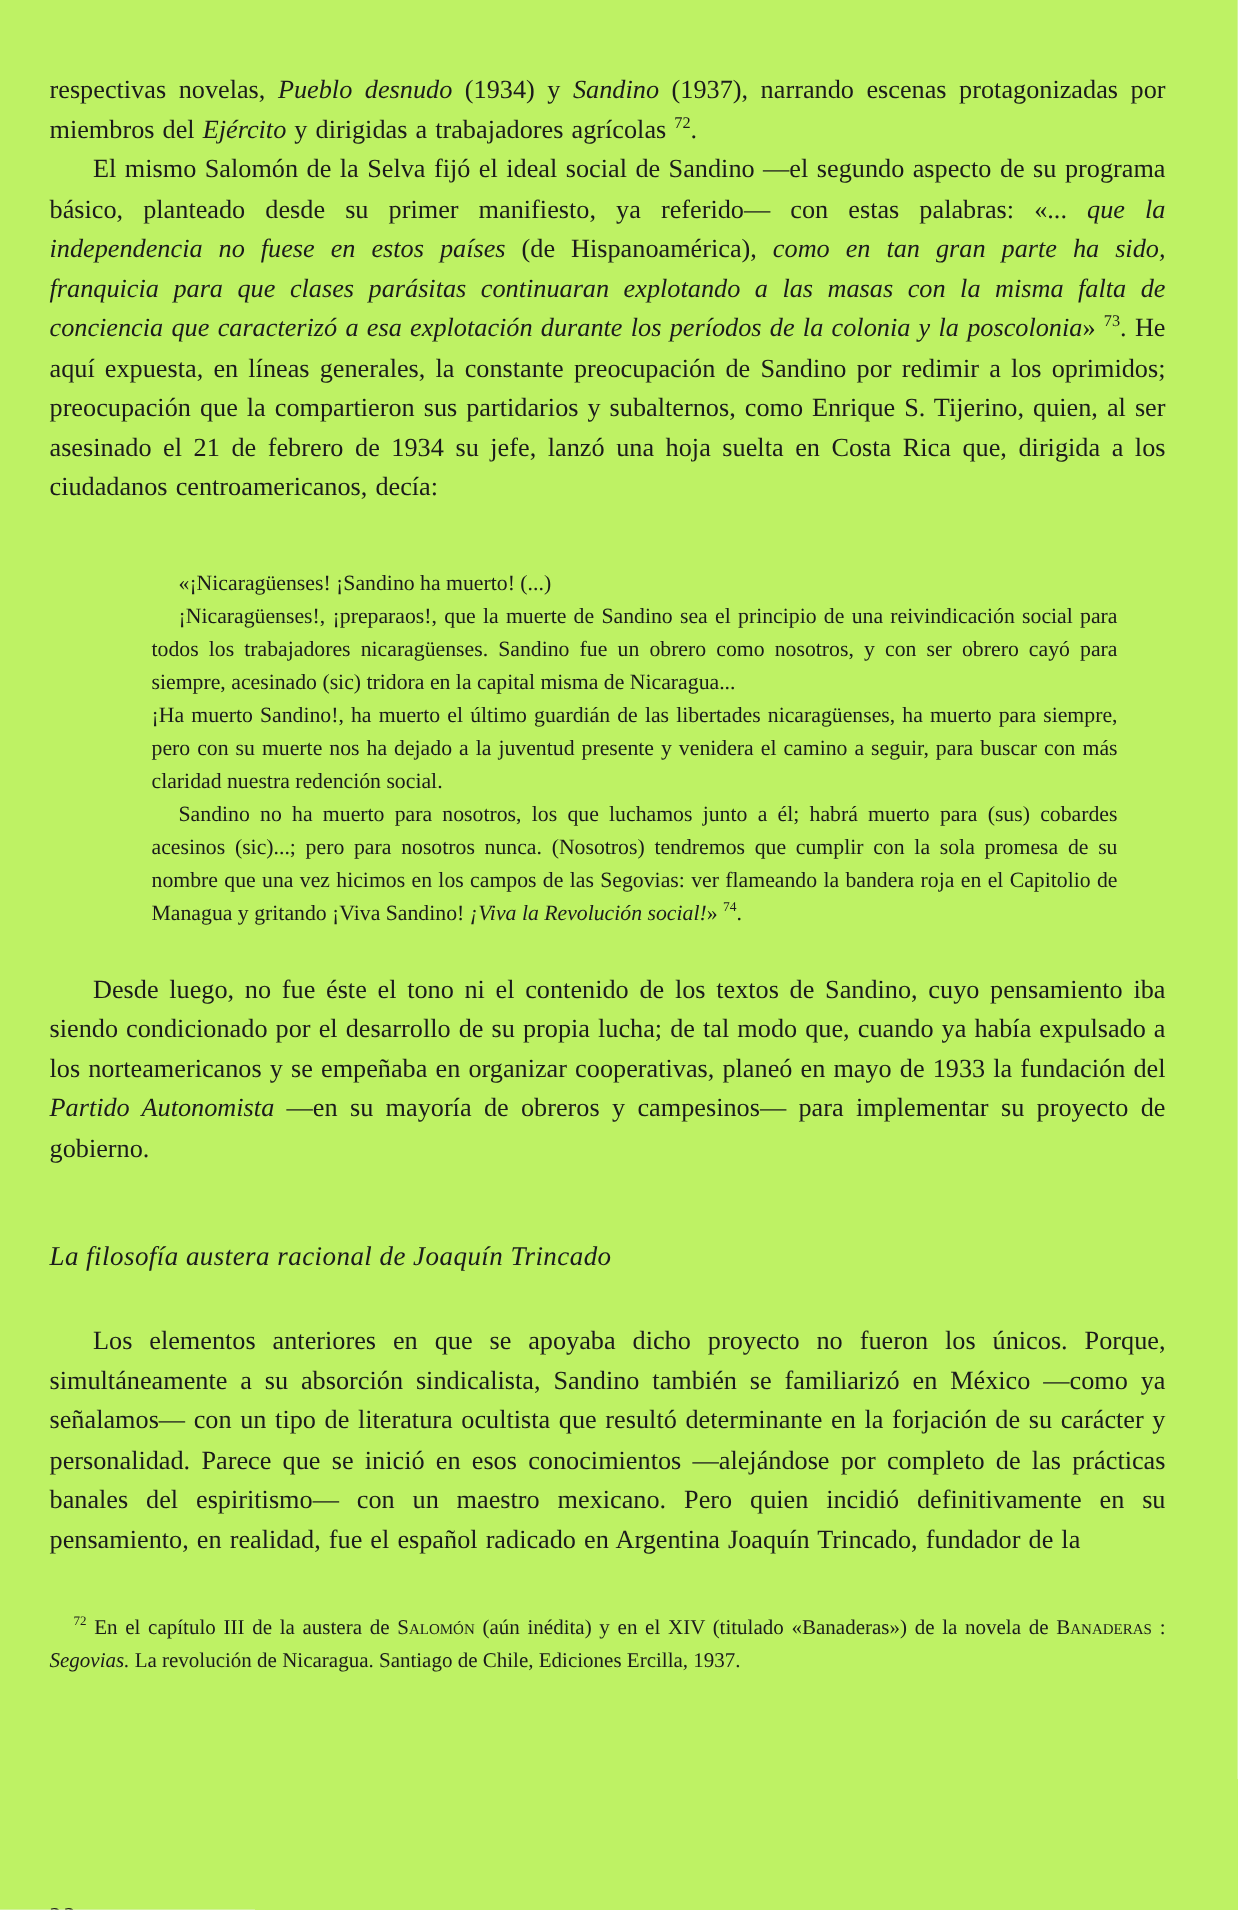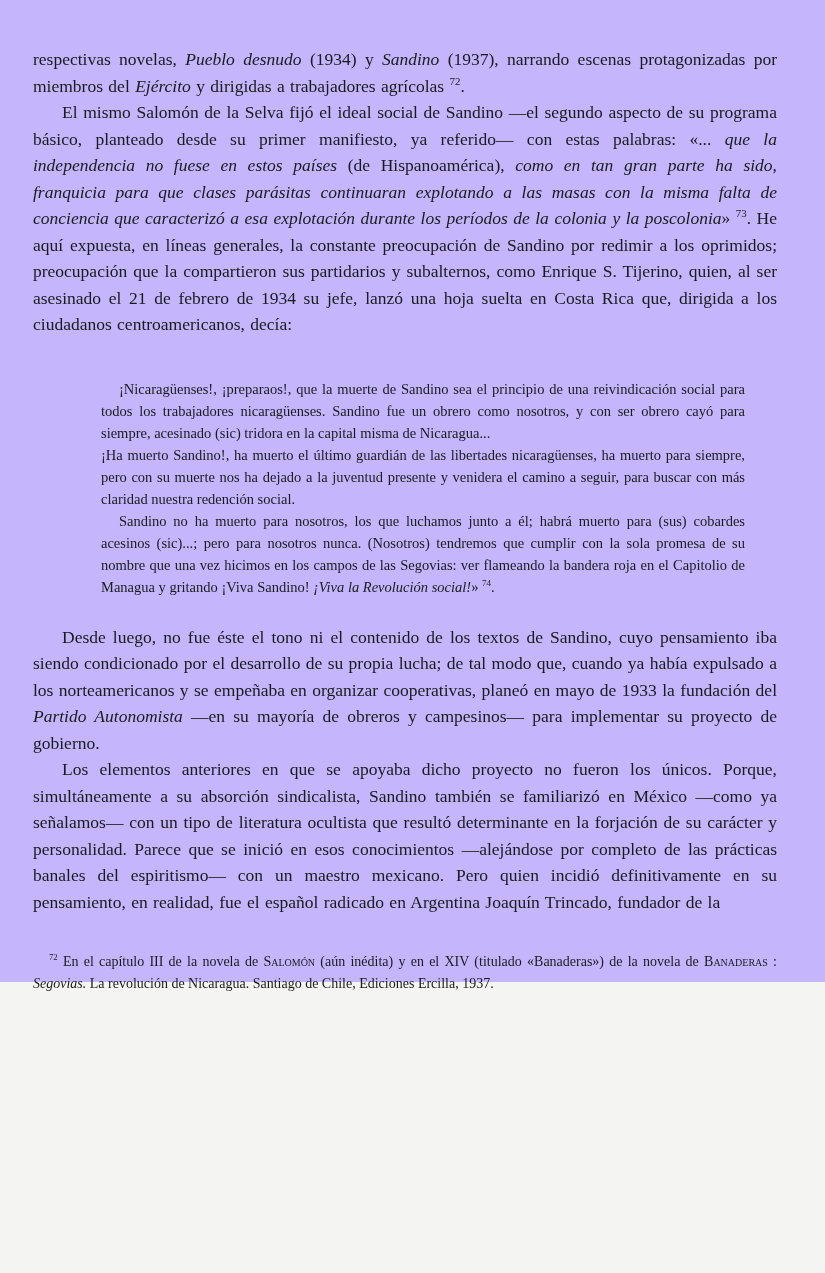--- a/index.html
+++ b/index.html
@@ -4,22 +4,22 @@
 <style>
   * { box-sizing: border-box; }
   html, body { margin: 0; padding: 0; }
   body {
     width: 825px; height: 1273px;
     background: #f4f4f2;
     overflow: hidden;
   }
   .page {
     position: relative;
-    width: 825px; height: 982px;
-    background: #c4b5fd;
+    width: 825px; height: 1273px;
+    background: #bef264;
     color: #1b1b1b;
     font-family: "Liberation Serif", "DejaVu Serif", serif;
     padding: 46px 48px 0 33px;
   }
   .body-p {
     margin: 0;
     font-size: 17.5px;
     line-height: 26.5px;
     text-align: justify;
     word-spacing: 1px;
@@ -72,29 +72,31 @@
 </head>
 <body>
 
 <div class="page">
 
   <p class="body-p"><span>respectivas novelas, </span><span class="it">Pueblo desnudo</span><span> (1934) y </span><span class="it">Sandino</span><span> (1937), narrando escenas protagonizadas por miembros del </span><span class="it">Ejército</span><span> y dirigidas a trabajadores agrícolas </span><sup class="fnref">72</sup><span>.</span></p>
 
   <p class="body-p indent"><span>El mismo Salomón de la Selva fijó el ideal social de Sandino —el segundo aspecto de su programa básico, planteado desde su primer manifiesto, ya referido— con estas palabras: «... </span><span class="it">que la independencia no fuese en estos países</span><span> (de Hispanoamérica), </span><span class="it">como en tan gran parte ha sido, franquicia para que clases parásitas continuaran explotando a las masas con la misma falta de conciencia que caracterizó a esa explotación durante los períodos de la colonia y la poscolonia</span><span>» </span><sup class="fnref">73</sup><span>. He aquí expuesta, en líneas generales, la constante preocupación de Sandino por redimir a los oprimidos; preocupación que la compartieron sus partidarios y subalternos, como Enrique S. Tijerino, quien, al ser asesinado el 21 de febrero de 1934 su jefe, lanzó una hoja suelta en Costa Rica que, dirigida a los ciudadanos centroamericanos, decía:</span></p>
 
   <blockquote class="quote">
+    <p class="q-p q-indent"><span>«¡Nicaragüenses! ¡Sandino ha muerto! (...)</span></p>
     <p class="q-p q-indent"><span>¡Nicaragüenses!, ¡preparaos!, que la muerte de Sandino sea el principio de una reivindicación social para todos los trabajadores nicaragüenses. Sandino fue un obrero como nosotros, y con ser obrero cayó para siempre, acesinado (sic) tridora en la capital misma de Nicaragua...</span></p>
     <p class="q-p"><span>¡Ha muerto Sandino!, ha muerto el último guardián de las libertades nicaragüenses, ha muerto para siempre, pero con su muerte nos ha dejado a la juventud presente y venidera el camino a seguir, para buscar con más claridad nuestra redención social.</span></p>
     <p class="q-p q-indent"><span>Sandino no ha muerto para nosotros, los que luchamos junto a él; habrá muerto para (sus) cobardes acesinos (sic)...; pero para nosotros nunca. (Nosotros) tendremos que cumplir con la sola promesa de su nombre que una vez hicimos en los campos de las Segovias: ver flameando la bandera roja en el Capitolio de Managua y gritando ¡Viva Sandino! </span><span class="it">¡Viva la Revolución social!</span><span>» </span><sup class="fnref">74</sup><span>.</span></p>
   </blockquote>
 
   <p class="body-p indent"><span>Desde luego, no fue éste el tono ni el contenido de los textos de Sandino, cuyo pensamiento iba siendo condicionado por el desarrollo de su propia lucha; de tal modo que, cuando ya había expulsado a los norteamericanos y se empeñaba en organizar cooperativas, planeó en mayo de 1933 la fundación del </span><span class="it">Partido Autonomista</span><span> —en su mayoría de obreros y campesinos— para implementar su proyecto de gobierno.</span></p>
 
+  <h2 class="section-heading">La filosofía austera racional de Joaquín Trincado</h2>
 
   <p class="body-p indent"><span>Los elementos anteriores en que se apoyaba dicho proyecto no fueron los únicos. Porque, simultáneamente a su absorción sindicalista, Sandino también se familiarizó en México —como ya señalamos— con un tipo de literatura ocultista que resultó determinante en la forjación de su carácter y personalidad. Parece que se inició en esos conocimientos —alejándose por completo de las prácticas banales del espiritismo— con un maestro mexicano. Pero quien incidió definitivamente en su pensamiento, en realidad, fue el español radicado en Argentina Joaquín Trincado, fundador de la</span></p>
 
   <div class="footnotes">
-    <p class="fn"><sup class="fnref">72</sup><span> En el capítulo III de la novela de </span><span class="sc">Salomón</span><span> (aún inédita) y en el XIV (titulado «Banaderas») de la novela de </span><span class="sc">Banaderas</span><span> : </span><span class="it">Segovias.</span><span> La revolución de Nicaragua. Santiago de Chile, Ediciones Ercilla, 1937.</span></p>
+    <p class="fn"><sup class="fnref">72</sup><span> En el capítulo III de la austera de </span><span class="sc">Salomón</span><span> (aún inédita) y en el XIV (titulado «Banaderas») de la novela de </span><span class="sc">Banaderas</span><span> : </span><span class="it">Segovias.</span><span> La revolución de Nicaragua. Santiago de Chile, Ediciones Ercilla, 1937.</span></p>
   </div>
 
   <div class="page-number">22</div>
 
 </div>
 
 </body></html>

